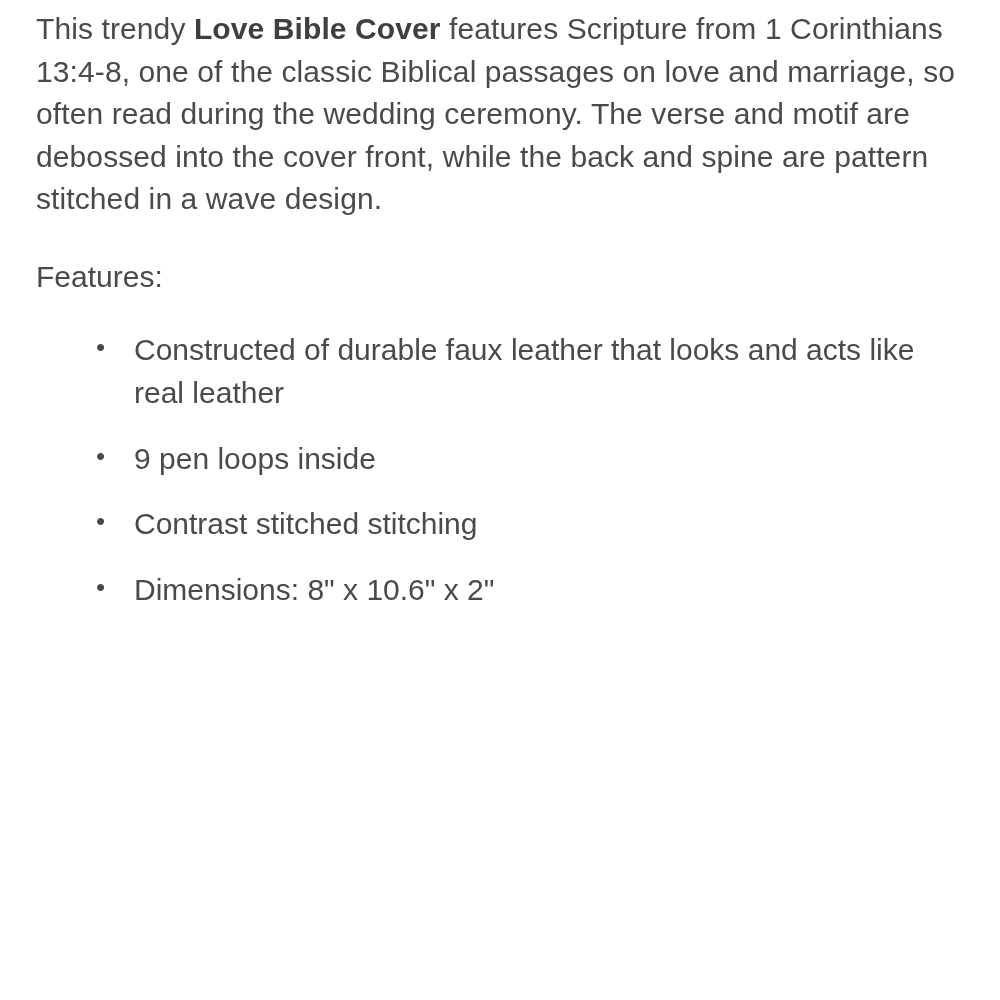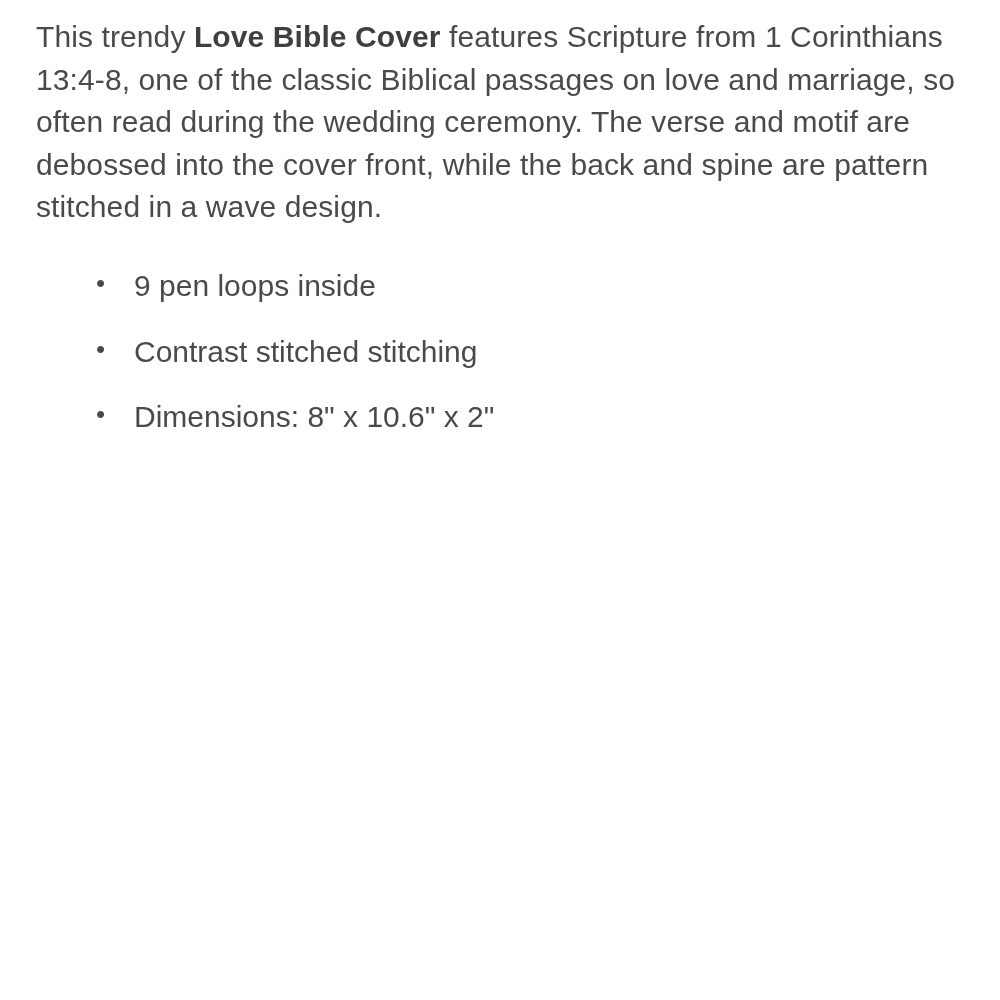--- a/index.html
+++ b/index.html
@@ -9,21 +9,21 @@
   }
   body {
     width: 1000px;
     height: 1000px;
     overflow: hidden;
     font-family: "Liberation Sans", sans-serif;
     color: #4a4a4a;
     -webkit-font-smoothing: antialiased;
   }
   .page {
-    padding: 16px 36px 0 36px;
+    padding: 8px 36px 0 36px;
     box-sizing: border-box;
   }
   p.body-text {
     margin: 0 0 36px 0;
     font-size: 30px;
     line-height: 1.42;
     color: #4a4a4a;
     letter-spacing: 0.1px;
   }
   p.body-text strong {
@@ -59,20 +59,22 @@
     line-height: 1.5;
   }
 </style>
 </head>
 <body>
 
 <div class="page">
 
   <p class="body-text"><span>This trendy </span><strong>Love Bible Cover</strong><span> features Scripture from 1 Corinthians 13:4-8, one of the classic Biblical passages on love and marriage, so often read during the wedding ceremony. The verse and motif are debossed into the cover front, while the back and spine are pattern stitched in a wave design.</span></p>
 
+  <p class="features-heading">Features:</p>
 
   <ul class="feature-list">
+    <li>Constructed of durable faux leather that looks and acts like real leather</li>
     <li>9 pen loops inside</li>
     <li>Contrast stitched stitching</li>
     <li>Dimensions: 8" x 10.6" x 2"</li>
   </ul>
 
 </div>
 
 </body></html>

